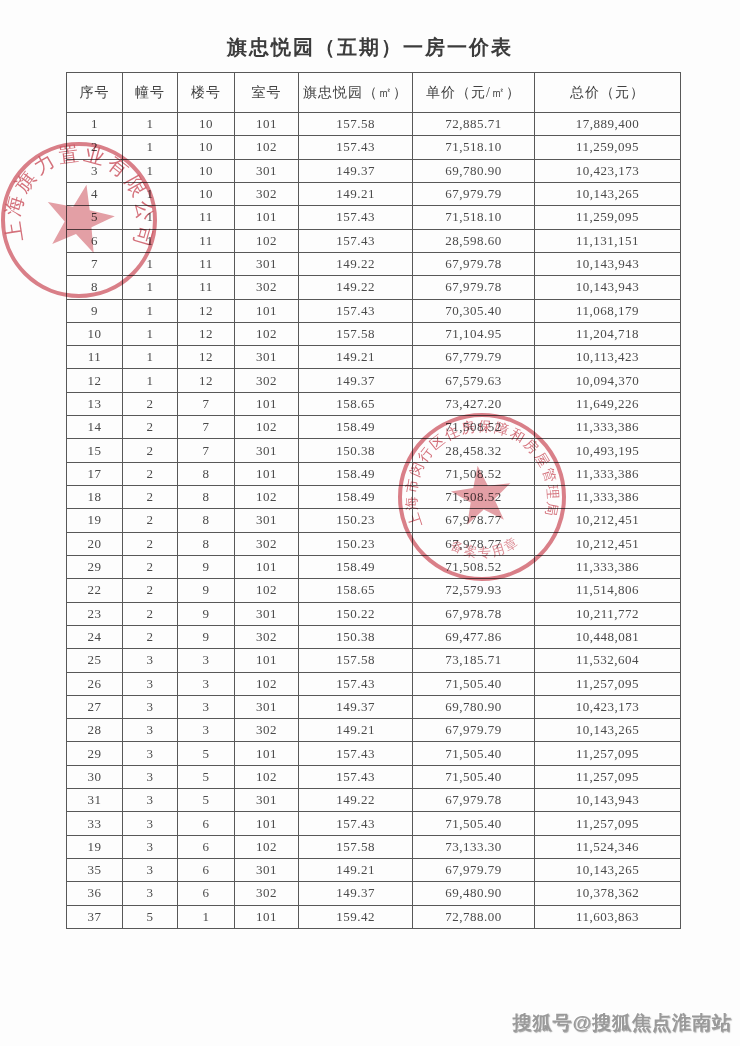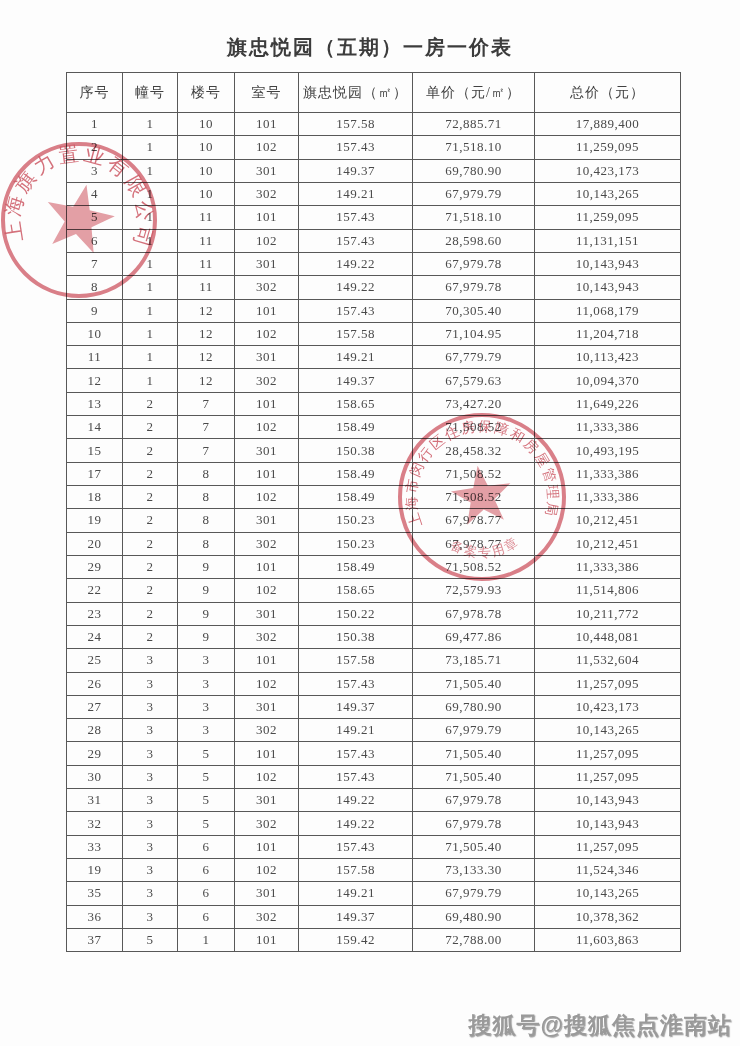--- a/index.html
+++ b/index.html
@@ -37,21 +37,21 @@
     mix-blend-mode:multiply;
     pointer-events:none;
   }
   .seal-ring { fill:none; stroke:#d2606b; opacity:0.8; }
   .seal-text { fill:#cf5a66; opacity:0.85; }
   .seal-star { fill:#d4606a; opacity:0.6; }
   .seal-bottom-text { fill:#cf5a66; opacity:0.7; }
 
   .watermark {
     position:absolute; right:8px; top:1010px;
-    font-size:23px; font-weight:bold; letter-spacing:1px;
+    font-size:19px; font-weight:bold; letter-spacing:1px;
     font-family:"Liberation Sans","DejaVu Sans",sans-serif;
     color:#9a9a9a;
     text-shadow:-1px -1px 0 #ffffff, 1px 1px 1px rgba(90,90,90,0.55);
   }
 </style>
 </head>
 <body>
 
 <h1 class="page-title">旗忠悦园（五期）一房一价表</h1>
 
@@ -379,29 +379,20 @@
       <tr>
         <td>31</td>
         <td>3</td>
         <td>5</td>
         <td>301</td>
         <td>149.22</td>
         <td>67,979.78</td>
         <td>10,143,943</td>
       </tr>
 
-      <tr>
-        <td>32</td>
-        <td>3</td>
-        <td>5</td>
-        <td>302</td>
-        <td>149.22</td>
-        <td>67,979.78</td>
-        <td>10,143,943</td>
-      </tr>
 
       <tr>
         <td>33</td>
         <td>3</td>
         <td>6</td>
         <td>101</td>
         <td>157.43</td>
         <td>71,505.40</td>
         <td>11,257,095</td>
       </tr>

